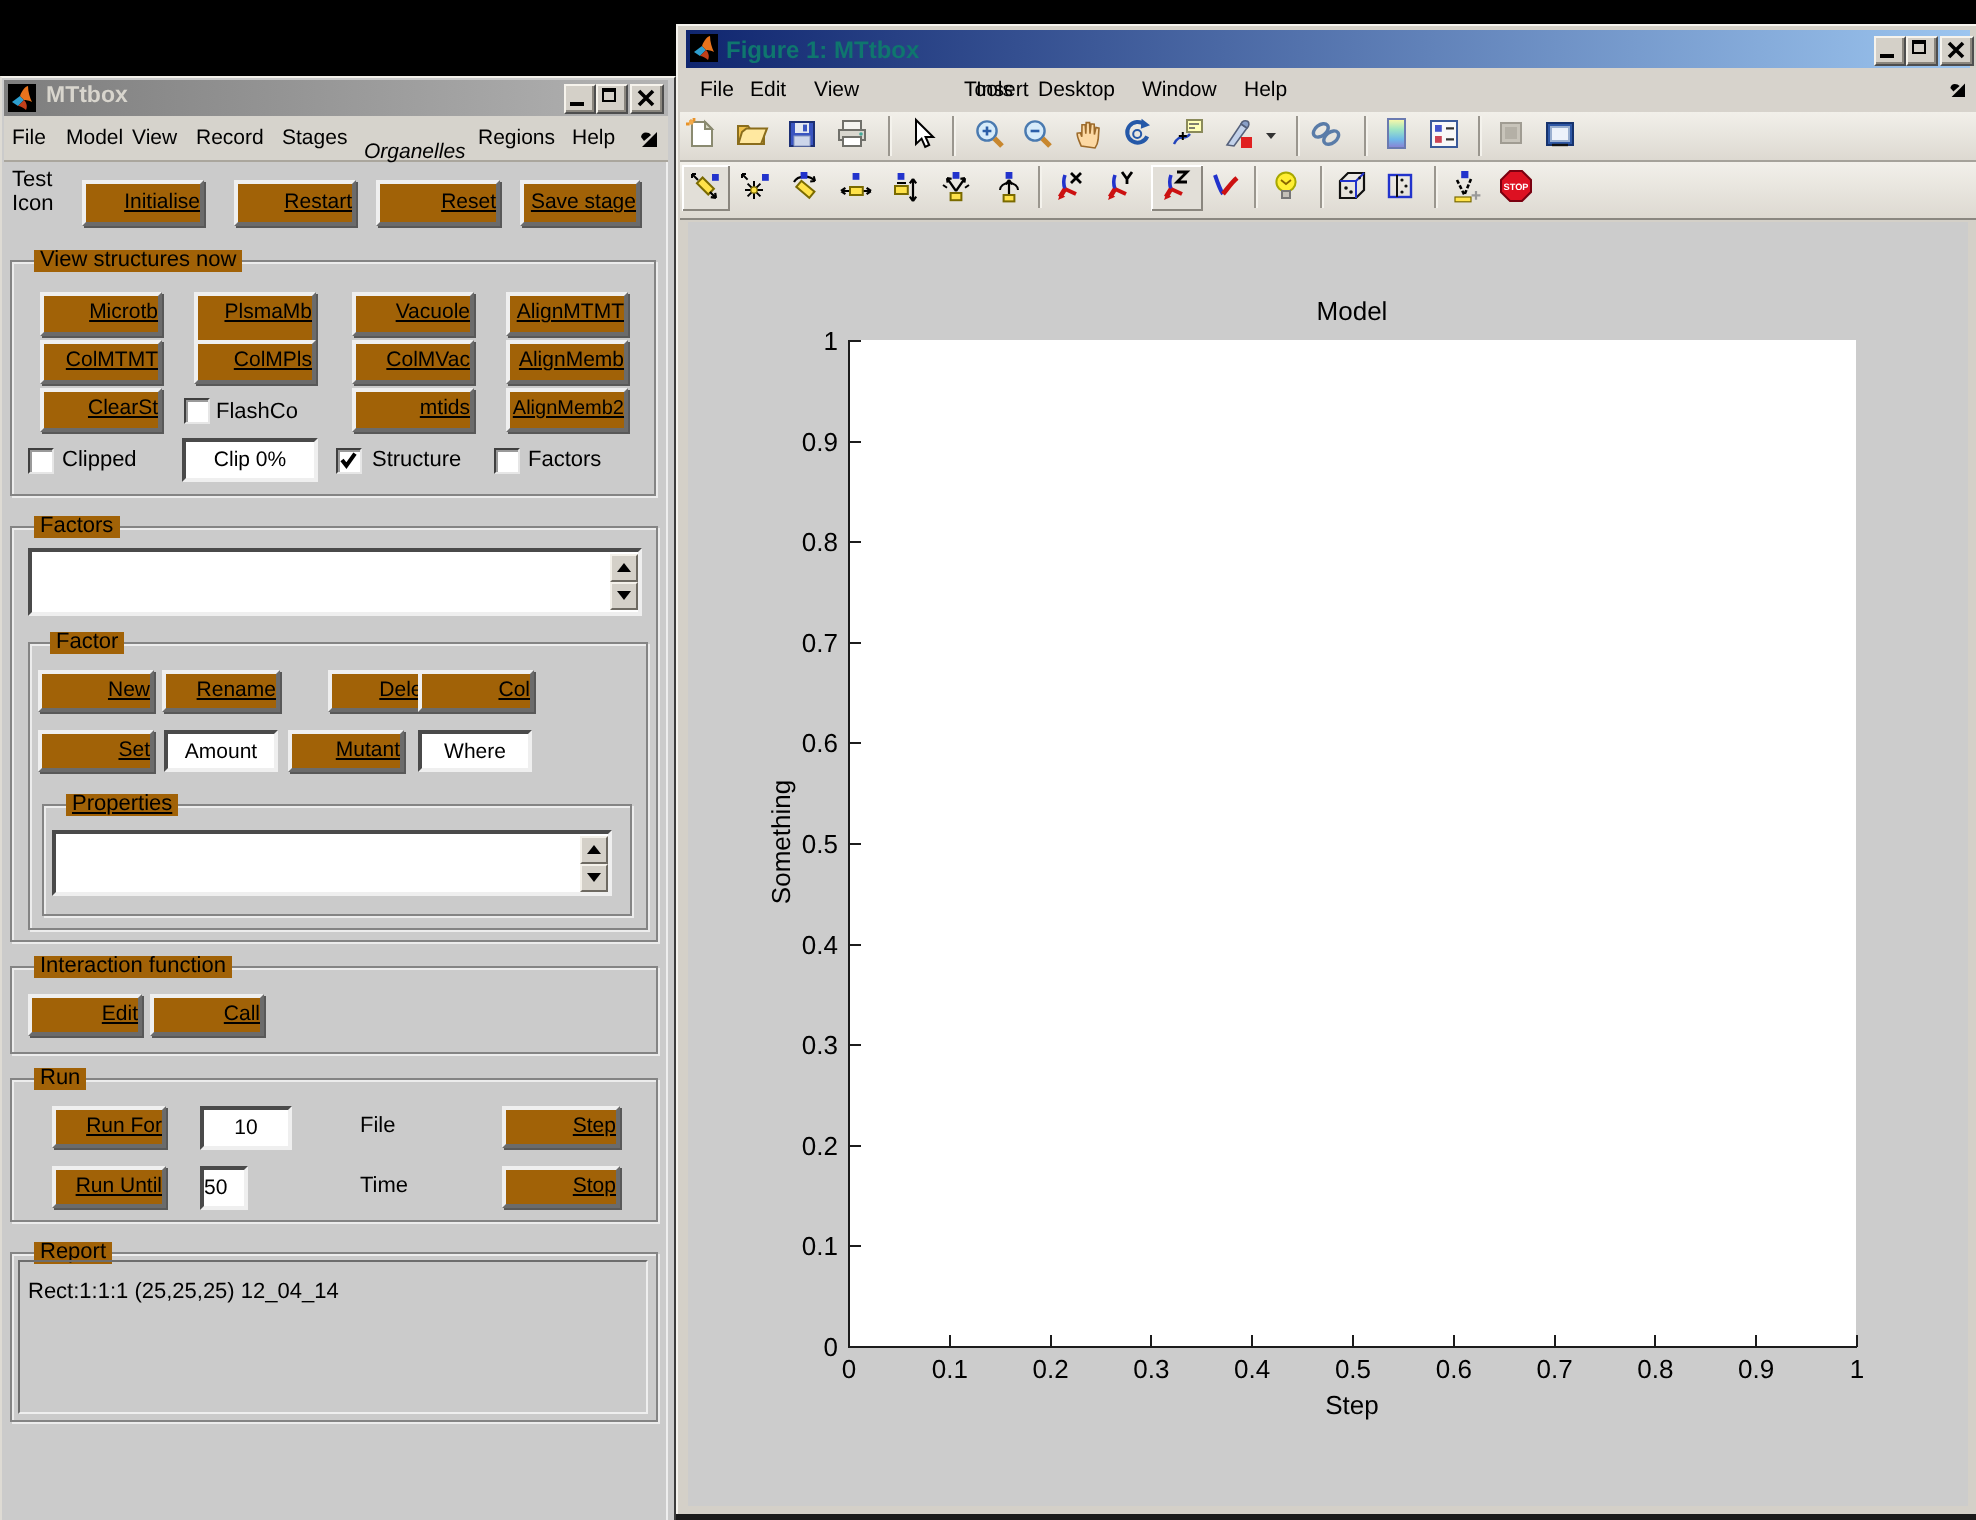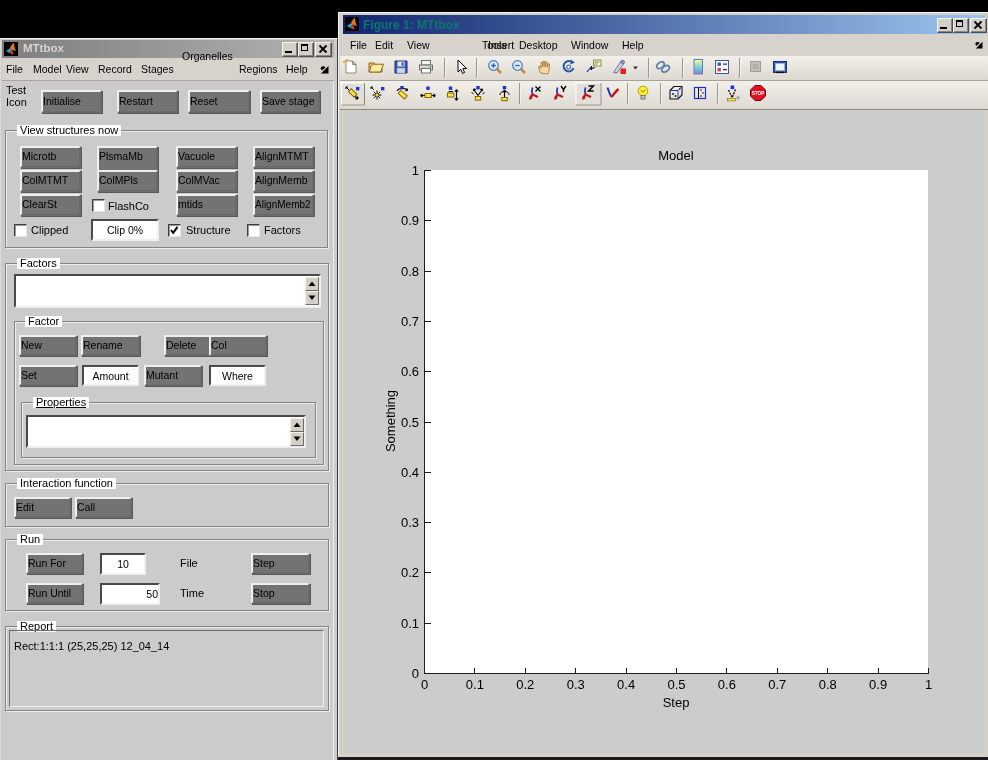--- a/index.html
+++ b/index.html
@@ -10,26 +10,26 @@
 #lwin{left:0;top:38px;width:336px;height:722px;background:#cbcbcb;
   border-top:1px solid #f2f0ea;border-left:1px solid #dedbd4;border-right:1px solid #3c3c3c;}
 #lwin-hl{left:333px;top:58px;width:1px;height:702px;background:#eeeeee;}
 .tbar-gray{left:2px;top:40px;width:332px;height:18px;
   background:linear-gradient(to right,#7e7e7e,#b3b3b3);}
 .capbtn{background:#d4d0c8;border-top:1px solid #f6f3ec;border-left:1px solid #f6f3ec;
   border-right:1px solid #4e4e4e;border-bottom:1px solid #4e4e4e;
   box-shadow:inset -1px -1px 0 #8a867e;}
 .ttl{font-weight:bold;font-size:11.5px;}
 
-.btn{background:#737373;text-align:left;font-size:10.5px;color:#000;
+.btn{background:#a16207;text-align:right;font-size:10.5px;color:#000;
   border-top:2px solid #efefef;border-left:2px solid #efefef;
   border-right:2px solid #6b6b6b;border-bottom:2px solid #6b6b6b;
-  box-shadow:1px 1px 0 #585858;box-sizing:border-box;line-height:17px;}
+  box-shadow:1px 1px 0 #585858;box-sizing:border-box;line-height:17px;text-decoration:underline;}
 .grp{border:1px solid #848484;box-shadow:1px 1px 0 #ececec,inset 1px 1px 0 #ececec;}
-.glab{font-size:11px;color:#000;background:#ffffff;padding:0 3px;line-height:11px;}
+.glab{font-size:11px;color:#000;background:#a16207;padding:0 3px;line-height:11px;}
 .sunk{background:#fff;border-top:2px solid #4a4a4a;border-left:2px solid #4a4a4a;
   border-right:2px solid #efefef;border-bottom:2px solid #efefef;box-sizing:border-box;}
 .cb{width:11px;height:11px;background:#fff;border-top:1px solid #3f3f3f;
   border-left:1px solid #3f3f3f;border-right:1px solid #e6e6e6;border-bottom:1px solid #e6e6e6;
   box-shadow:inset 1px 1px 0 #9a9a9a;}
 .lab{font-size:11px;color:#000;}
 .sbtn{background:#d4d0c8;border-top:1px solid #f4f1ea;border-left:1px solid #f4f1ea;
   border-right:1px solid #6e6a62;border-bottom:1px solid #6e6a62;box-sizing:border-box;
   text-align:center;color:#000;}
 .mtext{font-size:10.5px;color:#000;}
@@ -60,21 +60,21 @@
       <path d="M2.5 1.5 L9.5 8.5 M9.5 1.5 L2.5 8.5" stroke="#000" stroke-width="1.8"></path>
     </svg>
   </div>
 
 <div class="abs" style="left:2px;top:58px;width:332px;height:22px;background:#d6d3cc;border-bottom:1px solid #aaa69d;"></div>
 <div class="abs mtext" style="left:6px;top:63px;">File</div>
 <div class="abs mtext" style="left:33px;top:63px;">Model</div>
 <div class="abs mtext" style="left:66px;top:63px;">View</div>
 <div class="abs mtext" style="left:98px;top:63px;">Record</div>
 <div class="abs mtext" style="left:141px;top:63px;">Stages</div>
-<div class="abs mtext" style="left:182px;top:50px;">Organelles</div>
+<div class="abs mtext" style="left:182px;top:70px;font-style:italic;">Organelles</div>
 <div class="abs mtext" style="left:239px;top:63px;">Regions</div>
 <div class="abs mtext" style="left:286px;top:63px;">Help</div>
 <svg class="abs" style="left:319px;top:64px;" width="11" height="11">
     <path d="M9.5 2 L9.5 9.5 L2 9.5 Z" fill="#000"></path>
     <path d="M1.5 4.5 Q2 1.5 5.5 2.5 L6.5 3.5 L3 6.5 Z" fill="#000"></path>
   </svg>
 
 <div class="abs lab" style="left:6px;top:84px;line-height:12px;">Test<br>Icon</div>
 <div class="abs btn" style="left:41px;top:90px;width:61px;height:23px;line-height:19px;">Initialise</div>
 <div class="abs btn" style="left:117px;top:90px;width:61px;height:23px;line-height:19px;">Restart</div>
@@ -152,21 +152,21 @@
 <div class="abs btn" style="left:14px;top:497px;width:57px;height:21px;">Edit</div>
 <div class="abs btn" style="left:75px;top:497px;width:57px;height:21px;">Call</div>
 
 <div class="abs grp" style="left:5px;top:539px;width:322px;height:70px;"></div>
 <div class="abs glab" style="left:17px;top:534px;">Run</div>
 <div class="abs btn" style="left:26px;top:553px;width:57px;height:21px;">Run For</div>
 <div class="abs sunk" style="left:100px;top:553px;width:46px;height:22px;text-align:center;font-size:10.5px;line-height:19px;">10</div>
 <div class="abs lab" style="left:180px;top:557px;">File</div>
 <div class="abs btn" style="left:251px;top:553px;width:59px;height:21px;">Step</div>
 <div class="abs btn" style="left:26px;top:583px;width:57px;height:21px;">Run Until</div>
-<div class="abs sunk" style="left:100px;top:583px;width:60px;height:22px;text-align:right;font-size:10.5px;line-height:19px;">50</div>
+<div class="abs sunk" style="left:100px;top:583px;width:24px;height:22px;text-align:left;font-size:10.5px;line-height:19px;">50</div>
 <div class="abs lab" style="left:180px;top:587px;">Time</div>
 <div class="abs btn" style="left:251px;top:583px;width:59px;height:21px;">Stop</div>
 
 <div class="abs grp" style="left:5px;top:626px;width:322px;height:83px;"></div>
 <div class="abs glab" style="left:17px;top:621px;">Report</div>
 <div class="abs" style="left:9px;top:630px;width:313px;height:75px;border-top:1px solid #6d6d6d;border-left:1px solid #6d6d6d;border-right:1px solid #efefef;border-bottom:1px solid #efefef;"></div>
 <div class="abs lab" style="left:14px;top:640px;">Rect:1:1:1 (25,25,25) 12_04_14</div>
 
 <div class="abs" id="rwin" style="left:338px;top:12px;width:650px;height:745px;background:#d4d0c8;border-top:1px solid #f5f3ee;border-left:1px solid #f5f3ee;"></div>
 <div class="abs" style="left:343px;top:15px;width:642px;height:19px;background:linear-gradient(to right,#10266f,#9cc5ef);"></div>

